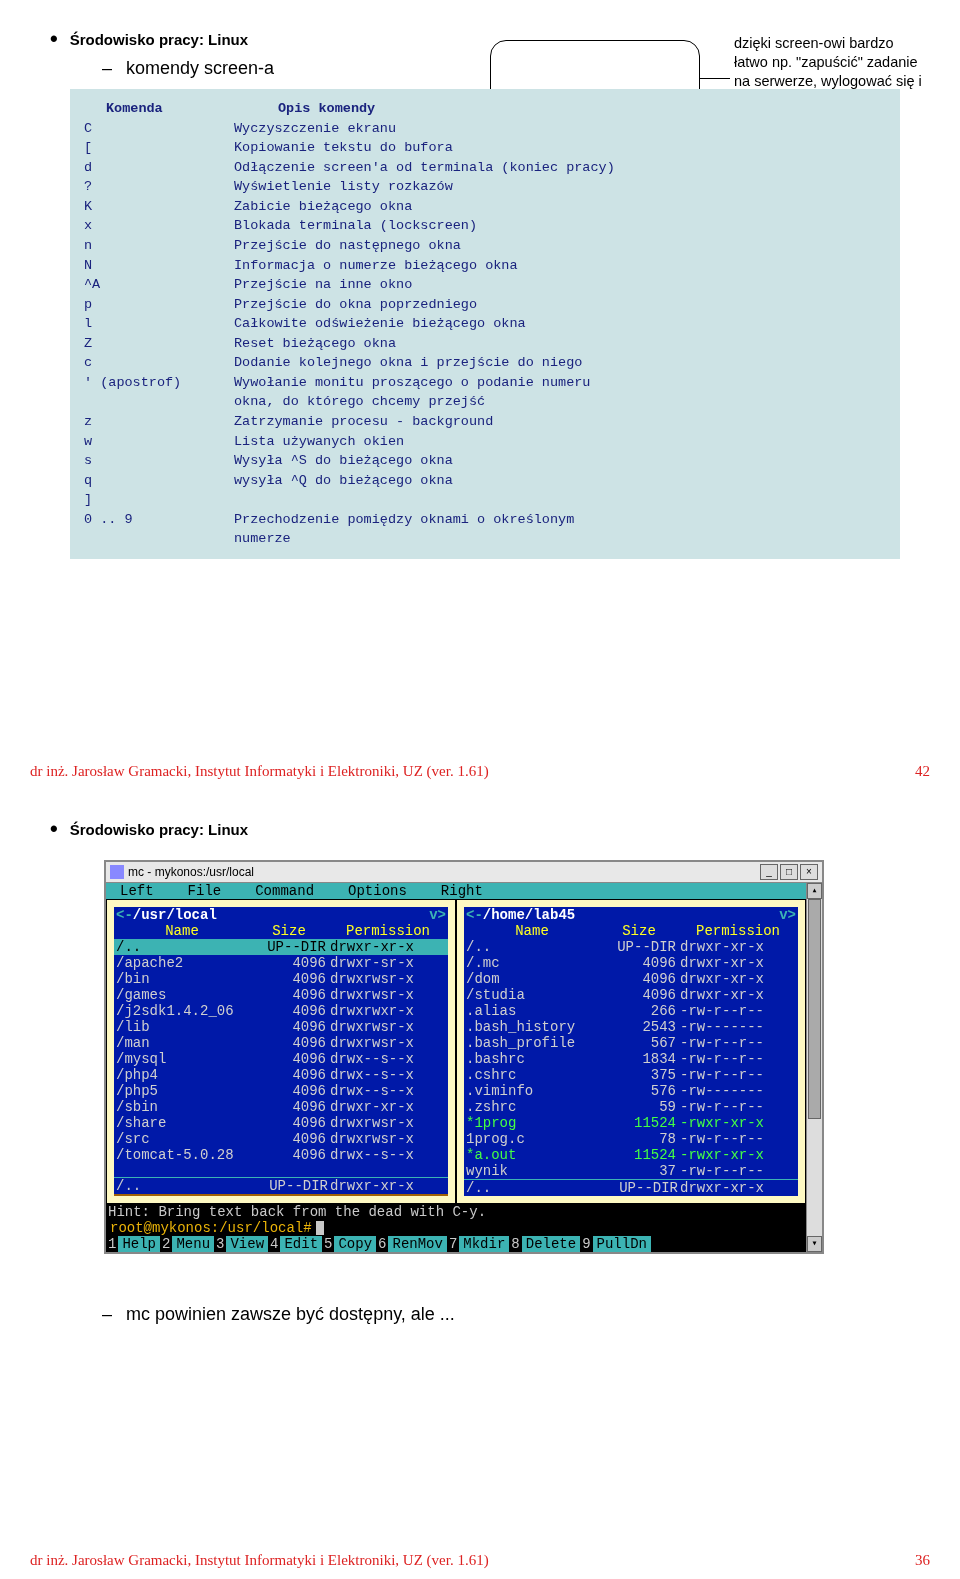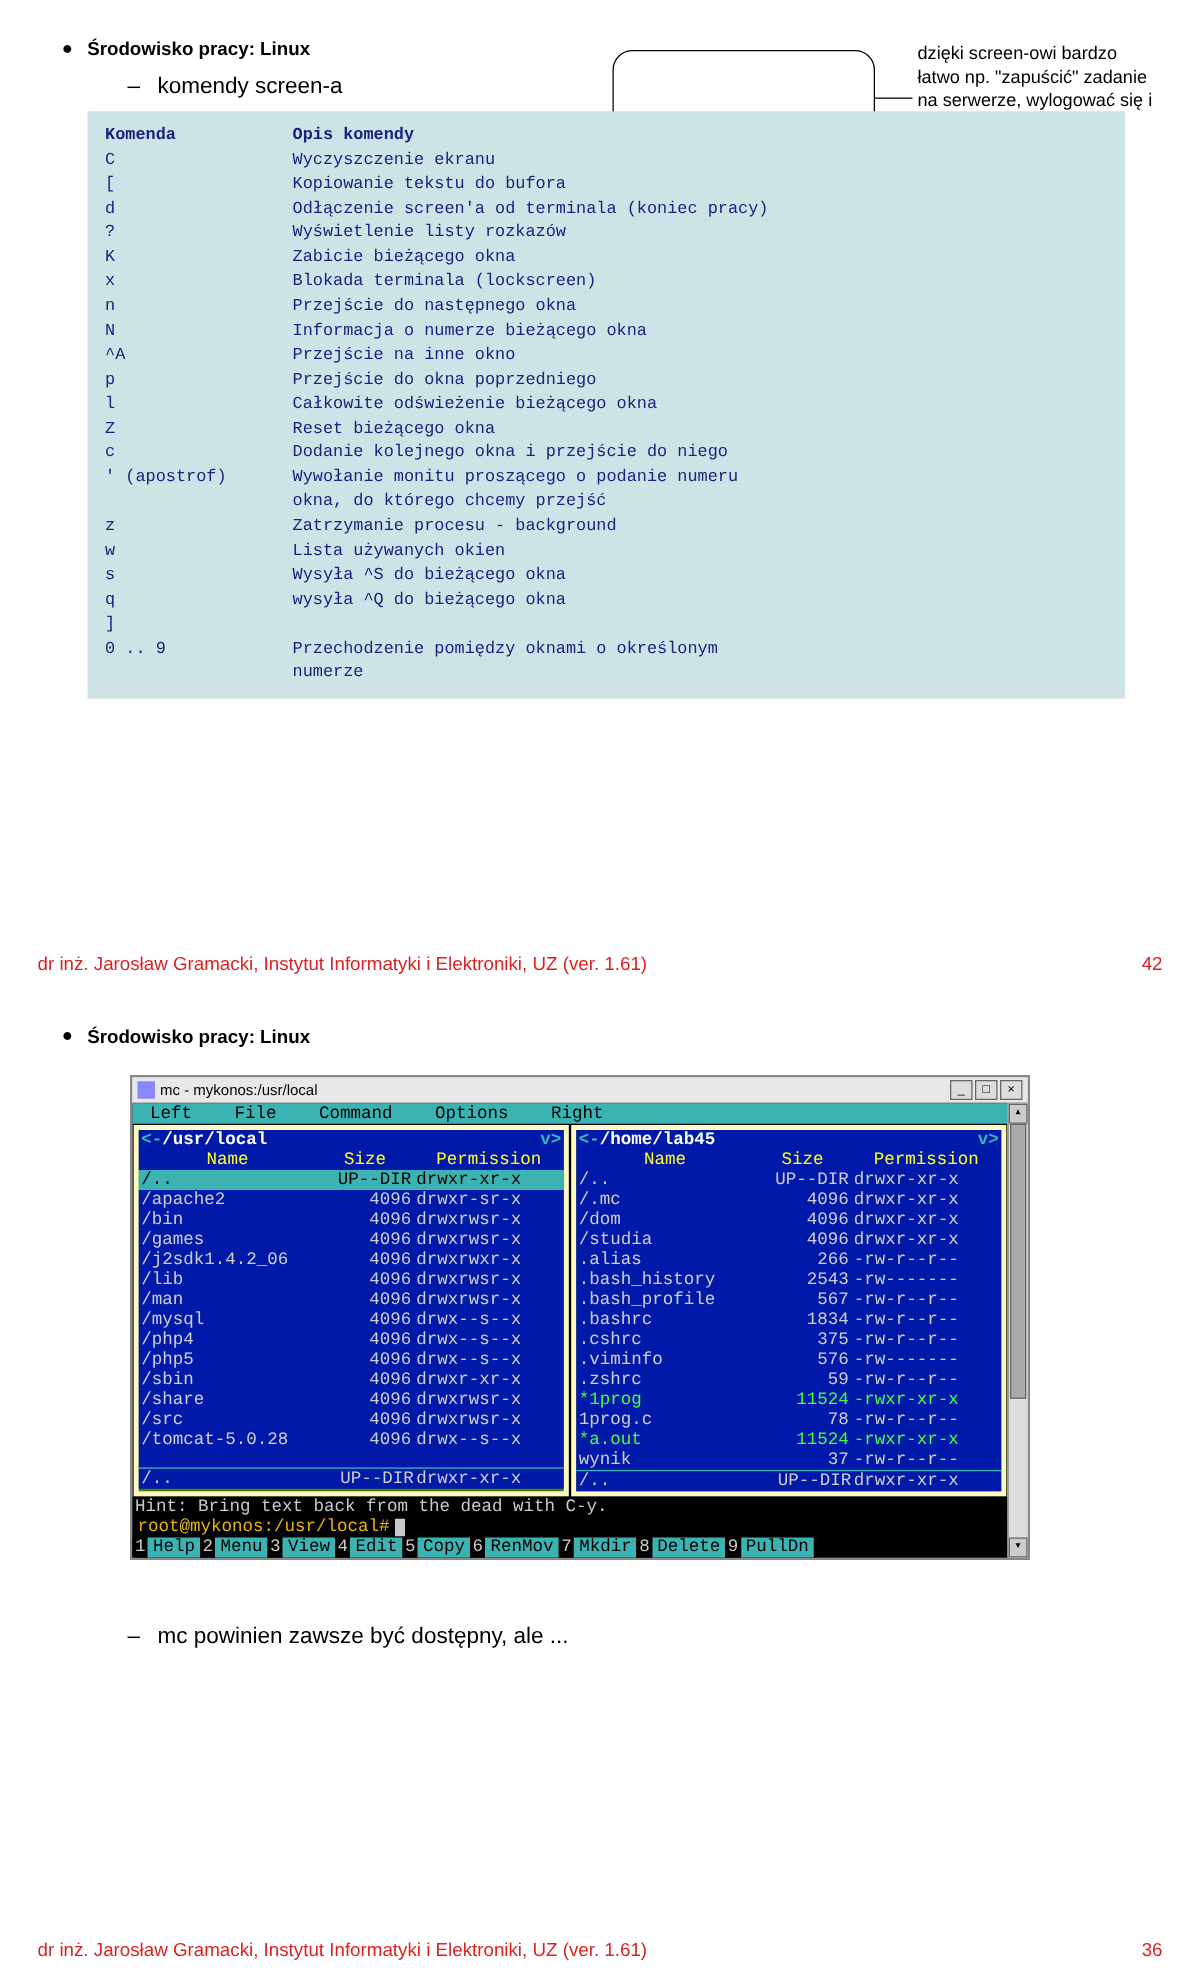--- a/index.html
+++ b/index.html
@@ -58,20 +58,21 @@
     display: inline-block;
     width: 150px;
     flex-shrink: 0;
   }
   .cmd-desc {
     display: inline-block;
   }
   .cmd-header .cmd-key,
   .cmd-header .cmd-desc {
     font-weight: bold;
+    margin-left: 22px;
   }
 
   .note-box {
     position: absolute;
     top: 34px;
     right: 36px;
     width: 190px;
     font-size: 14.5px;
     line-height: 1.3;
   }
@@ -97,20 +98,21 @@
 
   .footer {
     position: absolute;
     bottom: 10px;
     left: 30px;
     right: 30px;
     display: flex;
     justify-content: space-between;
     color: #d22;
     font-size: 15px;
+    font-family: Liberation Serif, serif;
   }
 
   
   .mc-window {
     margin: 18px 0 0 74px;
     width: 720px;
     font-family: "Courier New", monospace;
     font-size: 14px;
     border: 2px solid #888;
   }
@@ -156,22 +158,22 @@
     color: #000;
     display: flex;
     padding: 0 14px;
     gap: 34px;
   }
   .mc-panels {
     display: flex;
   }
   .mc-panel {
     flex: 1;
-    background: #4d7c0f;
-    border: 4px solid #fef9c3;
+    background: #a16207;
+    border: 7px solid #fef9c3;
     margin: 1px;
   }
   .mc-path {
     color: #ffffff;
     background: #0019a8;
     font-weight: bold;
     display: flex;
     justify-content: space-between;
     padding: 0 2px;
   }

